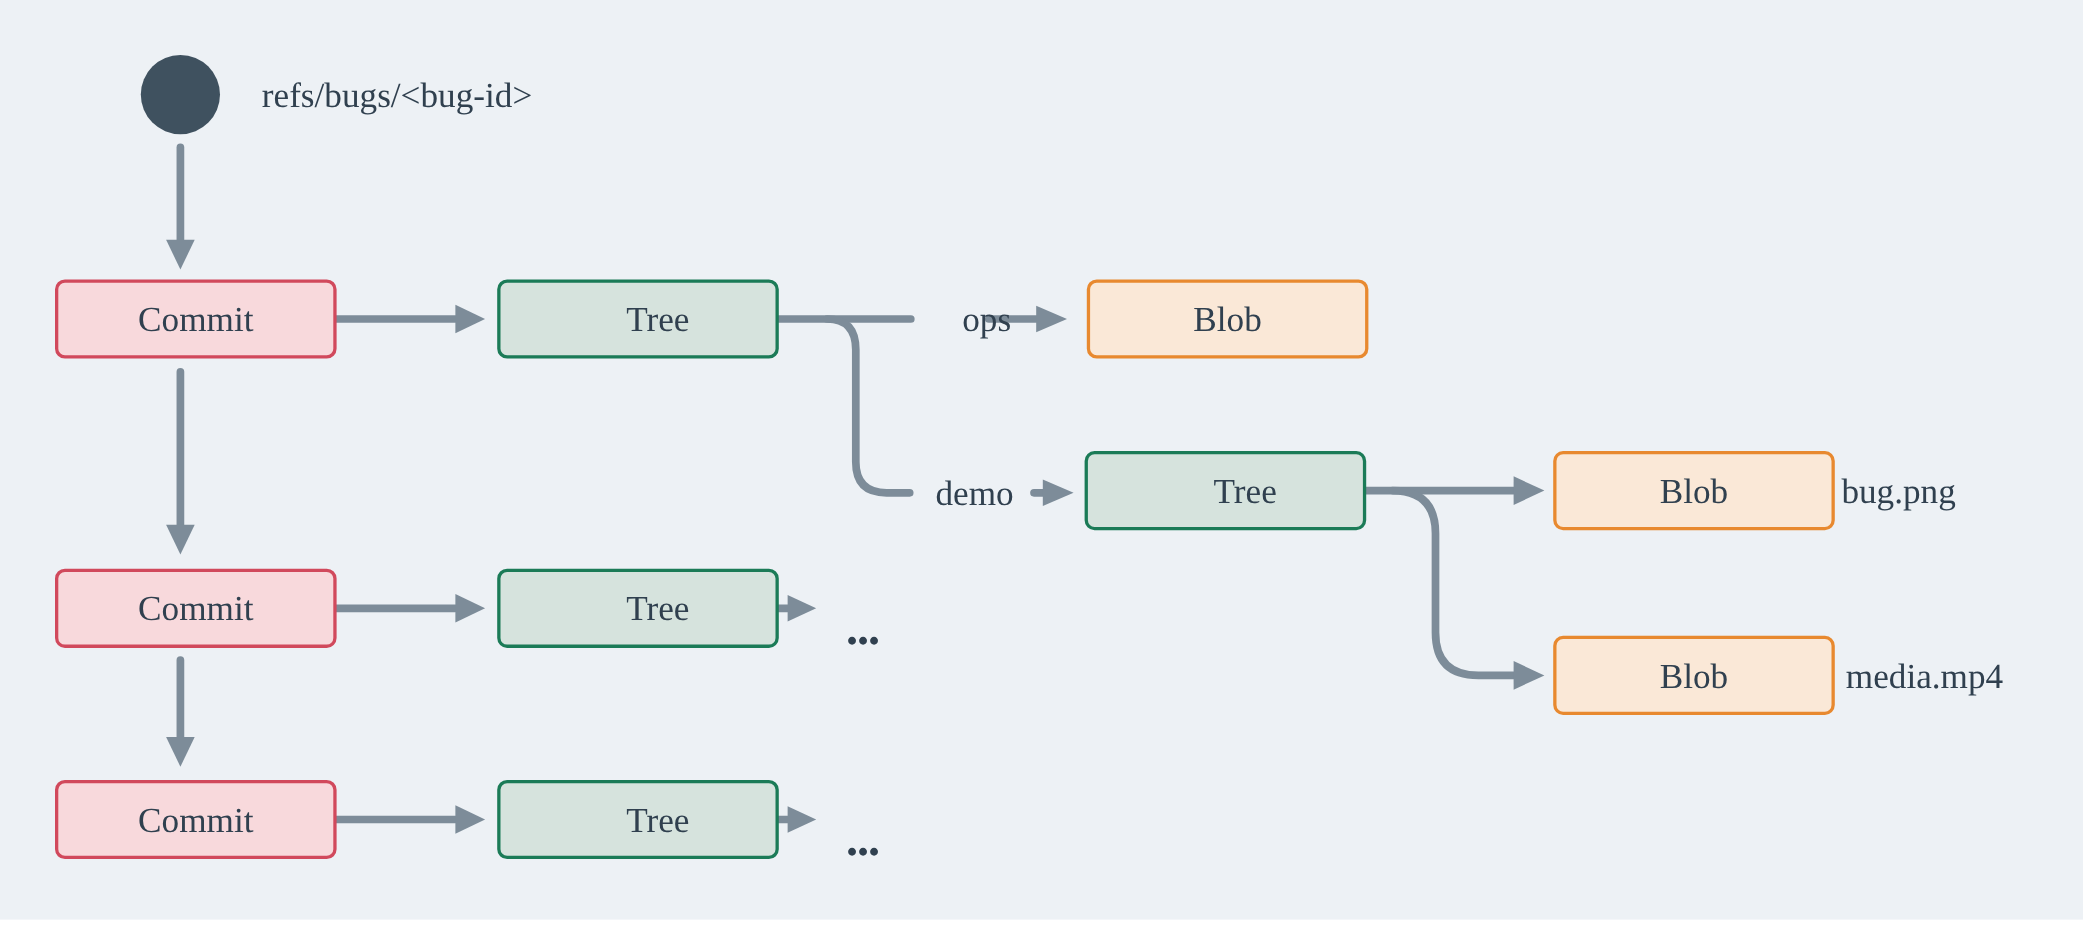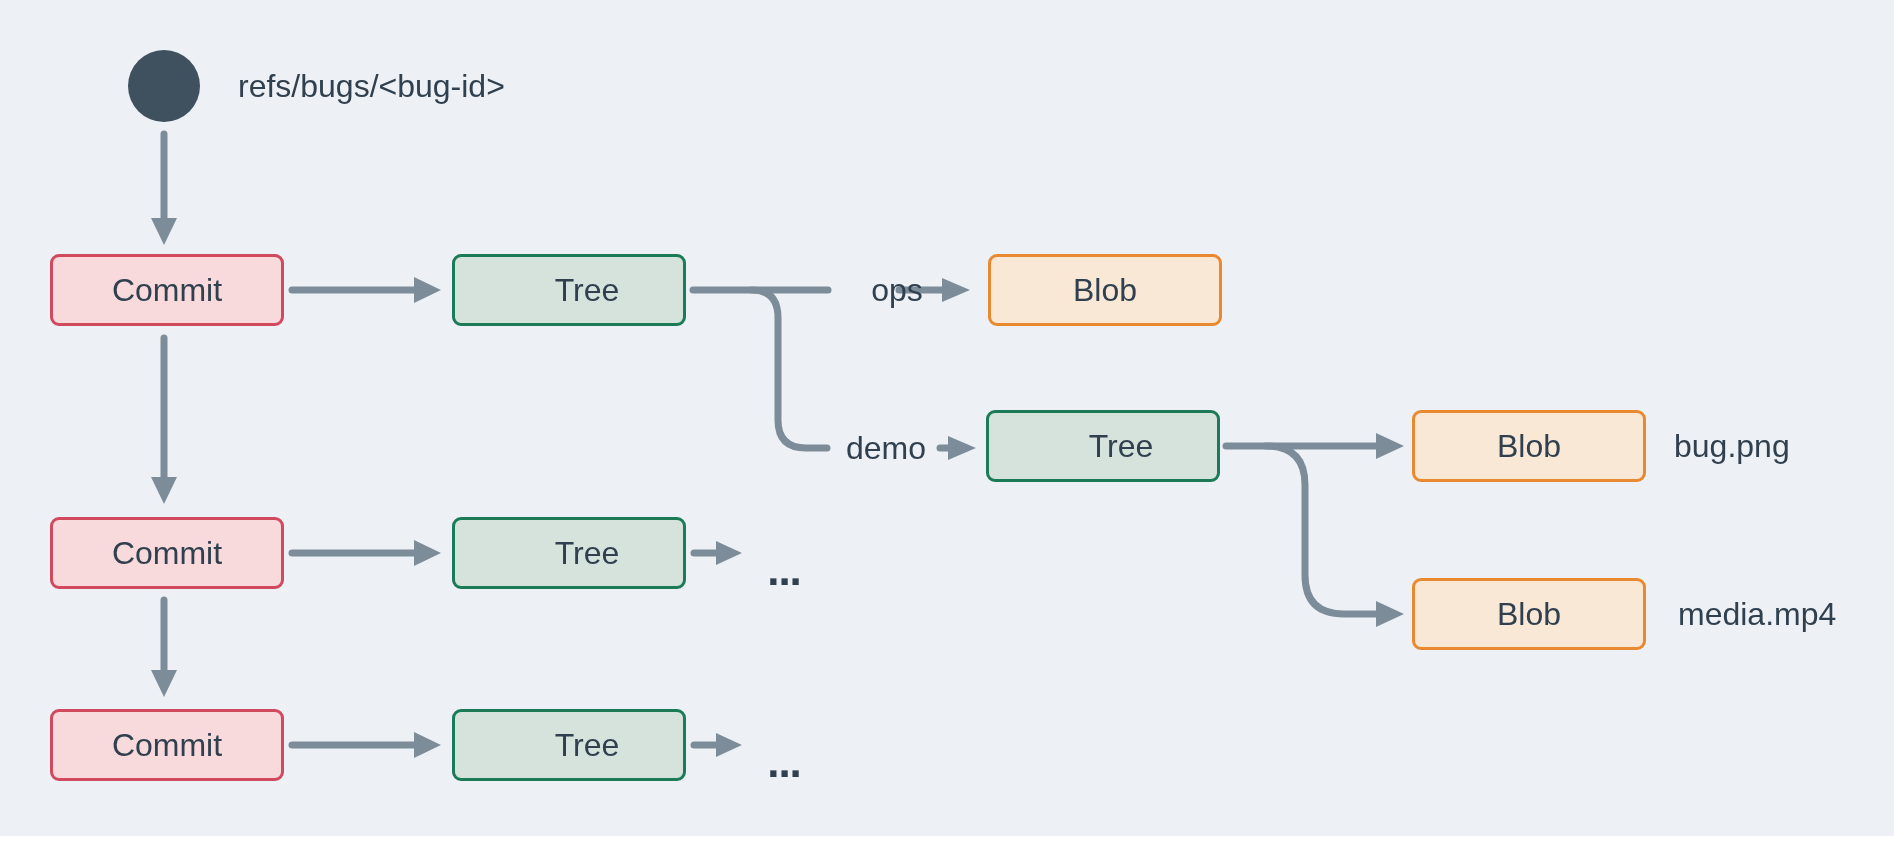--- a/index.html
+++ b/index.html
@@ -14,39 +14,39 @@
     --blob_fill: #fae8d7;
     --blob_border: #e8892f;
   }
   html, body { margin: 0; padding: 0; background: #ffffff; }
   .canvas {
     position: relative;
     width: 1894px;
     height: 844px;
     background: var(--bg);
     overflow: hidden;
-    font-family: Liberation Sans, sans-serif;
+    font-family: Liberation Serif, serif;
     color: var(--text);
   }
   svg.edges {
     position: absolute;
     left: 0; top: 0;
     width: 1894px; height: 844px;
     pointer-events: none;
   }
   svg.edges path {
     stroke: var(--connector);
     stroke-width: 7;
     fill: none;
     stroke-linecap: round;
   }
   svg.edges polygon { fill: var(--connector); stroke: none; }
   .node {
     position: absolute;
-    width: 234px; height: 72px;
+    width: 256px; height: 72px;
     box-sizing: border-box;
     border: 3px solid;
     border-radius: 9px;
     display: flex;
     align-items: center;
     justify-content: center;
     font-size: 32px;
     color: var(--text);
   }
   .node.commit { background: var(--commit_fill); border-color: var(--commit_border); }

